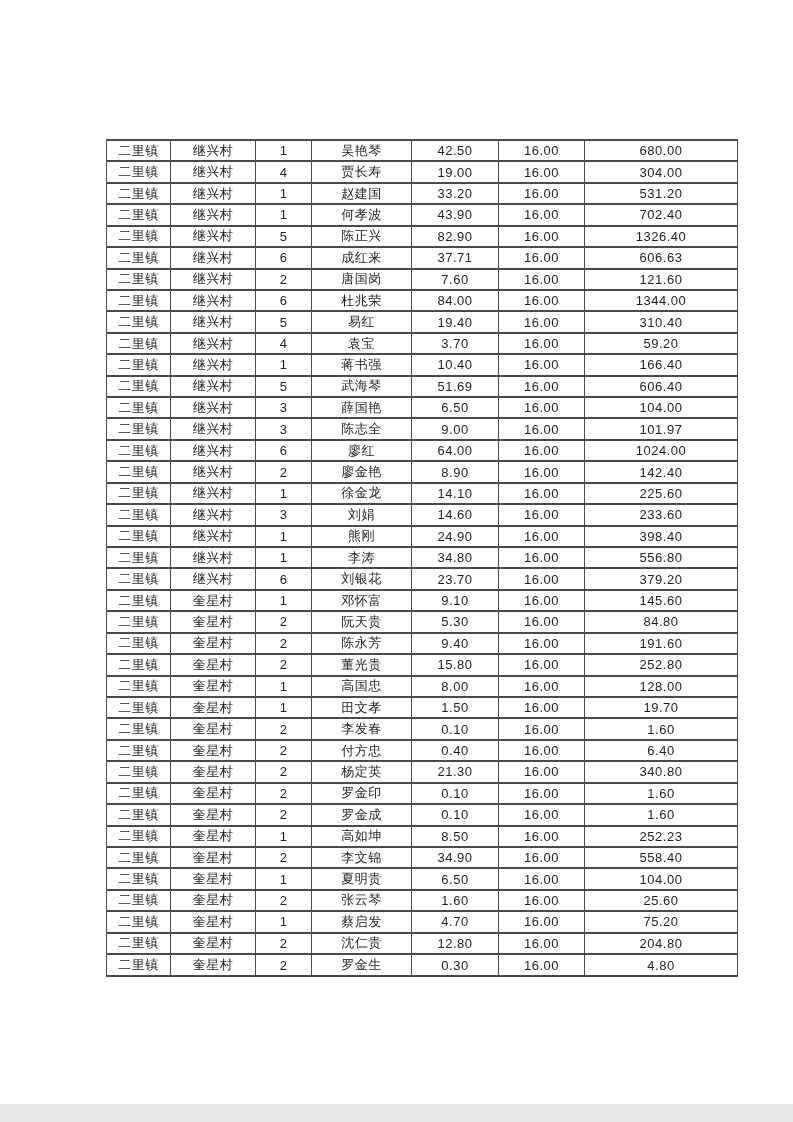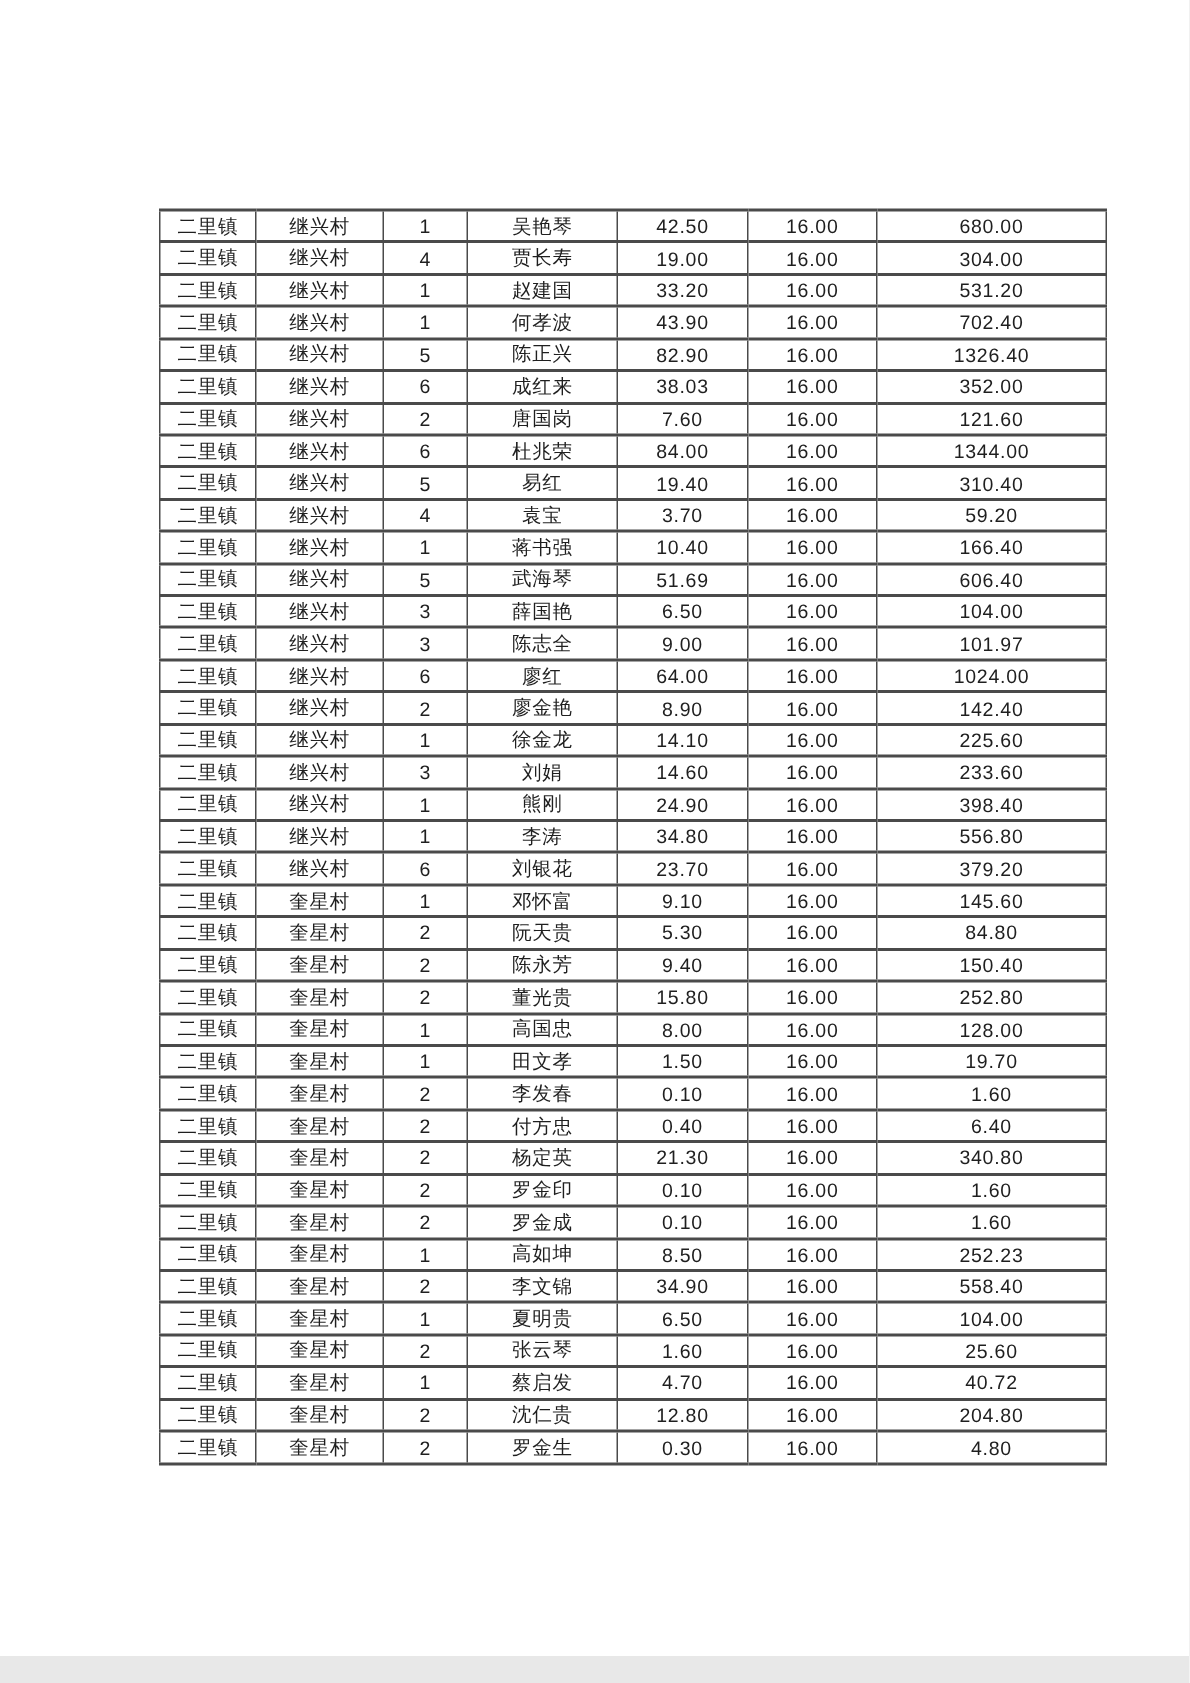--- a/index.html
+++ b/index.html
@@ -105,23 +105,23 @@
           <td>陈正兴</td>
           <td>82.90</td>
           <td>16.00</td>
           <td>1326.40</td>
         </tr>
         <tr>
           <td>二里镇</td>
           <td>继兴村</td>
           <td>6</td>
           <td>成红来</td>
-          <td>38.03</td>
-          <td>16.00</td>
-          <td>352.00</td>
+          <td>37.71</td>
+          <td>16.00</td>
+          <td>606.63</td>
         </tr>
         <tr>
           <td>二里镇</td>
           <td>继兴村</td>
           <td>2</td>
           <td>唐国岗</td>
           <td>7.60</td>
           <td>16.00</td>
           <td>121.60</td>
         </tr>
@@ -269,21 +269,21 @@
           <td>16.00</td>
           <td>84.80</td>
         </tr>
         <tr>
           <td>二里镇</td>
           <td>奎星村</td>
           <td>2</td>
           <td>陈永芳</td>
           <td>9.40</td>
           <td>16.00</td>
-          <td>150.40</td>
+          <td>191.60</td>
         </tr>
         <tr>
           <td>二里镇</td>
           <td>奎星村</td>
           <td>2</td>
           <td>董光贵</td>
           <td>15.80</td>
           <td>16.00</td>
           <td>252.80</td>
         </tr>
@@ -386,21 +386,21 @@
           <td>16.00</td>
           <td>25.60</td>
         </tr>
         <tr>
           <td>二里镇</td>
           <td>奎星村</td>
           <td>1</td>
           <td>蔡启发</td>
           <td>4.70</td>
           <td>16.00</td>
-          <td>40.72</td>
+          <td>75.20</td>
         </tr>
         <tr>
           <td>二里镇</td>
           <td>奎星村</td>
           <td>2</td>
           <td>沈仁贵</td>
           <td>12.80</td>
           <td>16.00</td>
           <td>204.80</td>
         </tr>

